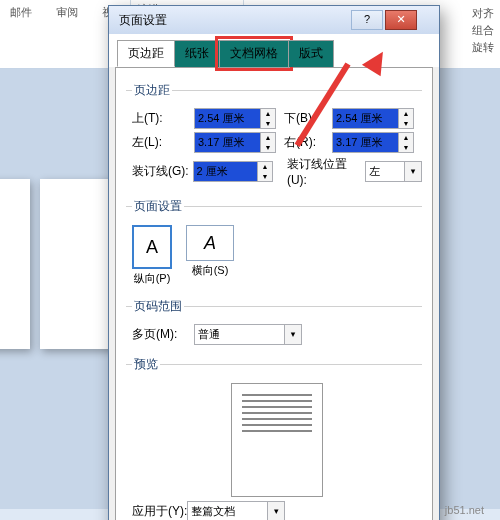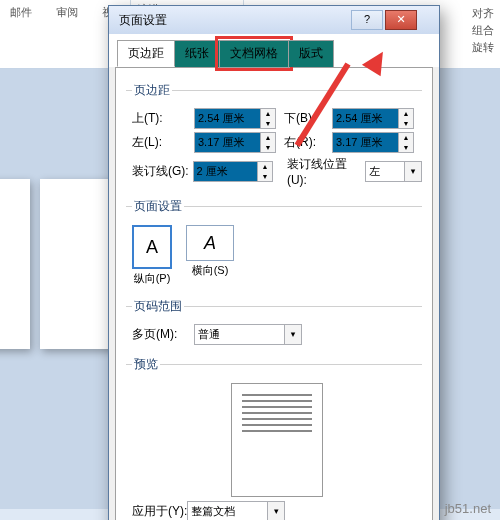--- a/index.html
+++ b/index.html
@@ -17,35 +17,35 @@
 .wbtn.close{background:linear-gradient(#e87a6a,#c94a3a);color:#fff;border-color:#8a332a}
 .tabs{display:flex;padding:6px 8px 0 8px;background:#fff}
 .tab{padding:4px 10px;border:1px solid #a0a0a0;border-bottom:none;background:#0f766e;margin-right:-1px;font-size:12px;position:relative}
 .tab.active{background:#fff;border-bottom:1px solid #fff;z-index:2}
 .tab.hilite{outline:3px solid #e53935;outline-offset:1px}
 .dbody{background:#fff;margin:0 6px 6px 6px;border:1px solid #a0a0a0;padding:8px 10px}
 fieldset{border:1px solid #d0d0d0;border-left:none;border-right:none;border-bottom:none;margin:6px 0;padding:6px 0 2px 6px}
 legend{font-size:12px;color:#21416c;padding:0 2px}
 .row{display:flex;align-items:center;margin:3px 0;font-size:12px}
 .lbl{width:62px}
-.spin{width:74px;height:19px;border:1px solid #abadb3;background:#0369a1;display:inline-flex;align-items:center;padding:0 3px;font-size:11px;position:relative}
+.spin{width:74px;height:19px;border:1px solid #abadb3;background:#1d4ed8;display:inline-flex;align-items:center;padding:0 3px;font-size:11px;position:relative}
 .spinbtn{position:absolute;right:0;top:0;width:14px;height:100%;border-left:1px solid #abadb3;display:flex;flex-direction:column}
 .spinbtn span{flex:1;font-size:7px;text-align:center;line-height:9px;background:#f4f4f4}
 .dd{width:74px;height:19px;border:1px solid #abadb3;background:#fff;display:inline-flex;align-items:center;padding:0 3px;font-size:11px;position:relative}
 .dd .arr{position:absolute;right:0;top:0;width:16px;height:100%;border-left:1px solid #abadb3;background:#f4f4f4;text-align:center;line-height:18px;font-size:9px}
 .orient{display:flex;gap:14px;padding:4px 0}
 .obox{display:flex;flex-direction:column;align-items:center;gap:2px;font-size:11px}
 .oicon{width:36px;height:40px;border:1px solid #8fa6c2;background:#fff;display:flex;align-items:center;justify-content:center;font-size:18px}
 .oicon.sel{border:2px solid #3a80d0}
 .oicon.land{width:46px;height:34px;font-style:italic}
 .preview{width:70px;height:92px;border:1px solid #999;background:#fff;margin:4px auto;box-shadow:inset 0 0 0 4px #fff;display:flex;flex-direction:column;gap:4px;padding:10px 10px}
 .pline{height:2px;background:#888}
 .arrow{position:absolute;left:236px;top:58px;width:6px;height:96px;background:#e53935;transform:rotate(32deg);transform-origin:top;z-index:5}
 .arrowhead{position:absolute;left:260px;top:34px;width:0;height:0;border:11px solid transparent;border-bottom:22px solid #e53935;transform:rotate(32deg);z-index:6}
-.wm{position:absolute;right:9px;bottom:4px;font-size:13px;color:#888}
+.wm{position:absolute;right:16px;bottom:4px;font-size:11px;color:#888}
 .right-tools{position:absolute;right:6px;top:6px;display:flex;flex-direction:column;gap:2px;font-size:11px;color:#555}
 </style>
 </head>
 <body>
 
 <div class="ribbon">
   <div class="ribgroup">
     <div class="ribrow">
       <span>邮件</span>&nbsp;&nbsp;
       <span>审阅</span>&nbsp;&nbsp;

